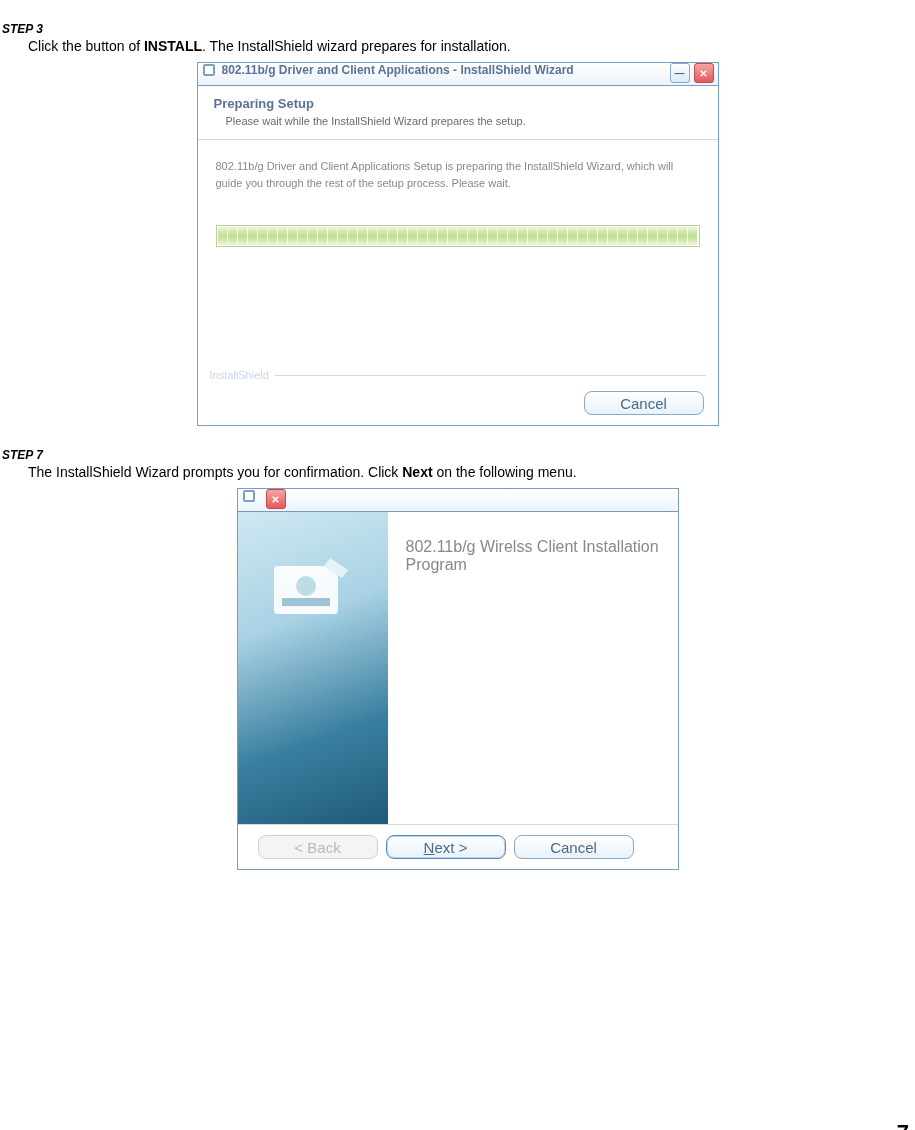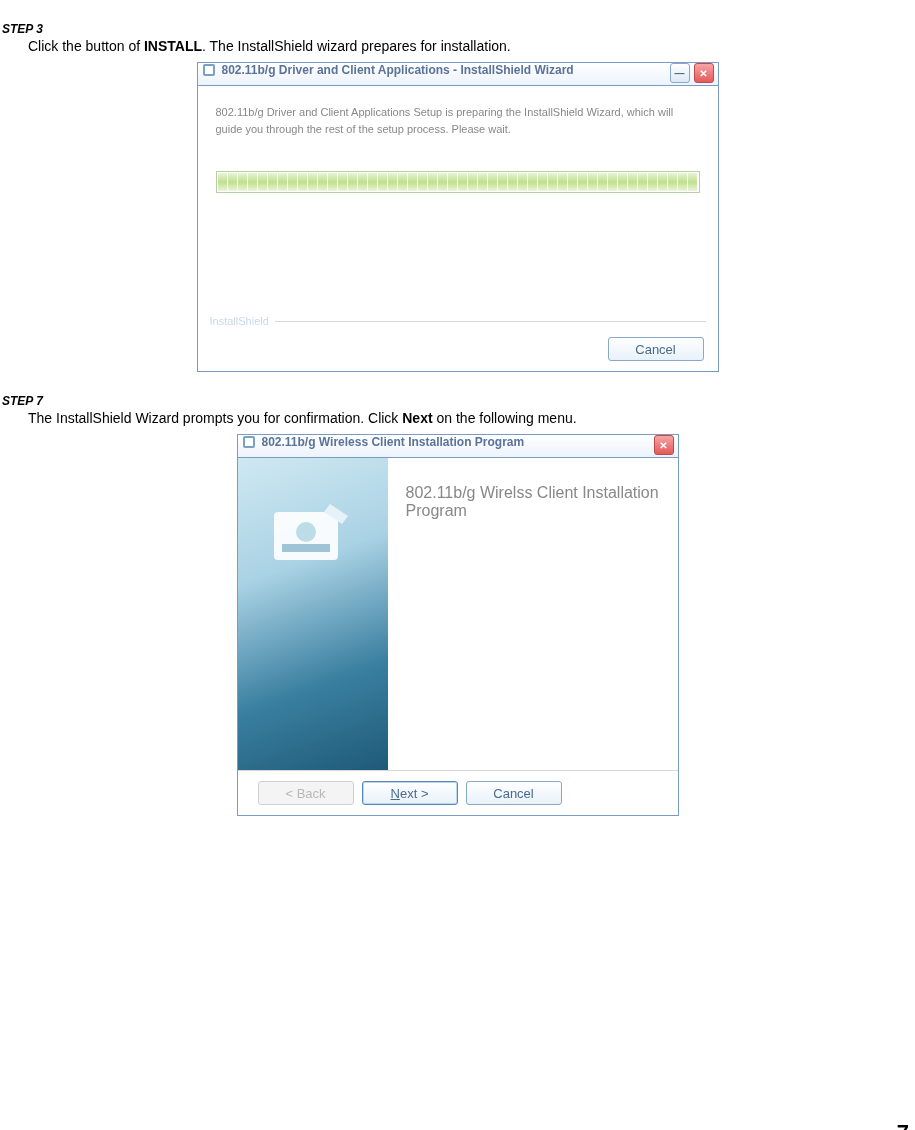--- a/index.html
+++ b/index.html
@@ -23,21 +23,21 @@
   .d1 .mid{padding:18px 18px 10px 18px;background:#fff}
   .d1 .msg{font-size:11px;color:#888;line-height:1.5}
   .pbar-wrap{margin:34px 0 120px 0;border:1px solid #b7cfa1;height:18px;padding:1px;background:#fff}
   .pbar{height:100%;width:100%;display:flex}
   .seg{flex:1;margin-right:1px;background:linear-gradient(#e9f4d8,#bfe08f,#e9f4d8)}
   .seg:last-child{margin-right:0}
   .brand-row{display:flex;align-items:center;padding:0 12px;margin-top:-8px}
   .brand{font-size:11px;color:#c8d8ec;}
   .brand-line{flex:1;height:1px;background:#d8d8d8;margin-left:6px}
   .d1 .btnrow{display:flex;justify-content:flex-end;padding:10px 14px 0 14px}
-  .btn{height:22px;min-width:74px;border:1px solid #8aa8c7;border-radius:3px;background:linear-gradient(#fff,#e8f1fa);font-size:13px;color:#4a6a8a;display:flex;align-items:center;justify-content:center;padding:0 10px;margin-left:8px}
+  .btn{height:22px;min-width:74px;border:1px solid #8aa8c7;border-radius:8px;background:linear-gradient(#fff,#e8f1fa);font-size:15px;color:#4a6a8a;display:flex;align-items:center;justify-content:center;padding:0 22px;margin-left:8px}
   .btn.disabled{color:#b8b8b8;border-color:#d0d0d0;background:#f4f4f4}
   .btn.default{border:1px solid #5a88b6;box-shadow:0 0 0 1px #bcd6ef inset}
   .d2 .body{display:flex;height:312px}
   .d2 .side{width:150px;background:linear-gradient(160deg,#cfe8f2 0%,#a9d2e4 35%,#3a7fa0 70%,#1f5a78 100%);position:relative;overflow:hidden}
   .d2 .side svg{position:absolute;top:36px;left:22px}
   .d2 .main{flex:1;padding:26px 18px 10px 18px;background:#fff}
   .d2 .mtitle{font-size:16px;color:#888;margin-bottom:22px}
   .d2 .mdesc{font-size:11px;color:#9a9a9a;line-height:1.5}
   .d2 .footer{border-top:1px solid #d8d8d8;padding:10px 12px;display:flex;justify-content:flex-start;background:#fff}
   .page-num{position:absolute;right:6px;bottom:6px;font-weight:bold;font-size:22px}
@@ -59,20 +59,24 @@
           <svg viewBox="0 0 14 14" width="14" height="14">
               <rect x="1" y="1" width="12" height="12" rx="2" fill="#7aa0c4"></rect>
               <rect x="3" y="3" width="8" height="8" fill="#fff"></rect>
             </svg>
         </span>
         <span class="titlebar-title">802.11b/g Driver and Client Applications - InstallShield Wizard</span>
         <span class="tbtn min">—</span>
         <span class="tbtn close">✕</span>
       </div>
       <div class="body">
+        <div class="hdr">
+          <div class="hdr-title">Preparing Setup</div>
+          <div class="hdr-sub">Please wait while the InstallShield Wizard prepares the setup.</div>
+        </div>
         <div class="mid">
           <div class="msg">802.11b/g Driver and Client Applications Setup is preparing the InstallShield Wizard, which will guide you through the rest of the setup process. Please wait.</div>
           <div class="pbar-wrap">
             <div class="pbar" id="pbar">
                 <div class="seg"></div>
                 <div class="seg"></div>
                 <div class="seg"></div>
                 <div class="seg"></div>
                 <div class="seg"></div>
                 <div class="seg"></div>
@@ -139,21 +143,20 @@
 
   <div class="center">
     <div class="dialog d2">
       <div class="titlebar">
         <span class="titlebar-icon">
           <svg viewBox="0 0 14 14" width="14" height="14">
               <rect x="1" y="1" width="12" height="12" rx="2" fill="#7aa0c4"></rect>
               <rect x="3" y="3" width="8" height="8" fill="#fff"></rect>
             </svg>
         </span>
-        <span class="titlebar-title">802.11b/g Wireless Client Installation Program</span>
         <span class="tbtn close">✕</span>
       </div>
       <div class="body">
         <div class="side">
           <svg width="100" height="100" viewBox="0 0 100 100">
             <rect x="14" y="18" width="64" height="48" rx="4" fill="#fff" opacity="0.9"></rect>
             <rect x="22" y="50" width="48" height="8" fill="#9fc4d6"></rect>
             <circle cx="46" cy="38" r="10" fill="#bcdce8"></circle>
             <path d="M70 10 L88 22 L82 30 L64 18 Z" fill="#e6f2f7"></path>
           </svg>

